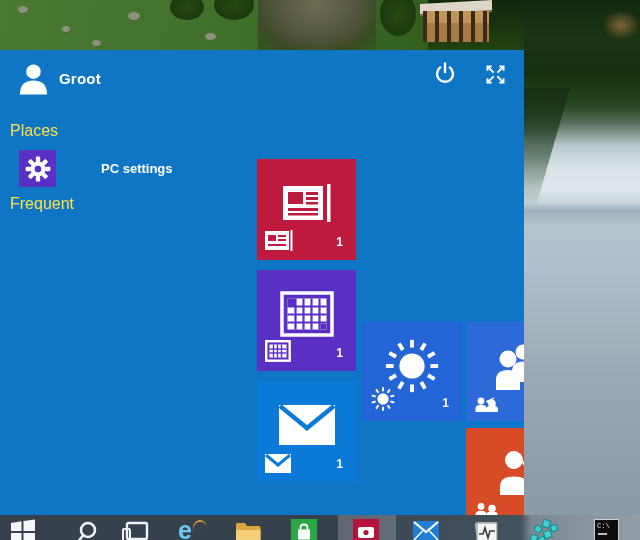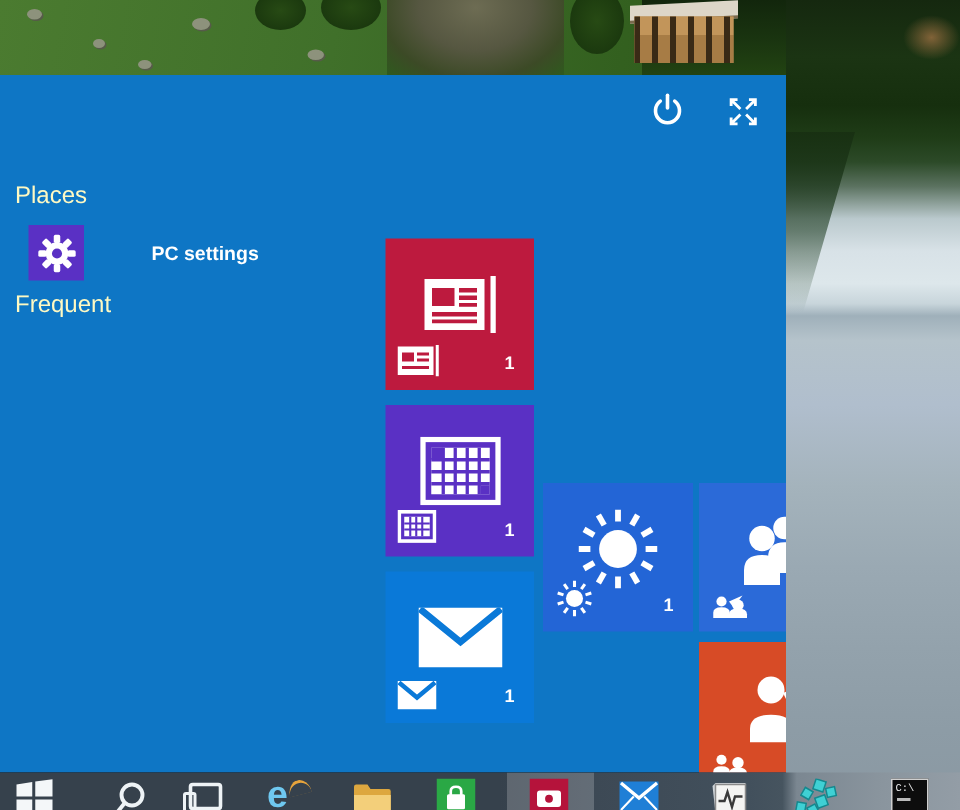--- a/index.html
+++ b/index.html
@@ -33,21 +33,21 @@
   .wp-right .tan-patch{position:absolute;left:78px;top:10px;width:38px;height:30px;
     background:radial-gradient(rgba(140,104,60,.9),rgba(140,104,60,0) 70%);}
   
   #start-menu{position:absolute;left:0;top:50px;width:524px;height:465px;
     background:#0e76c5;overflow:hidden;color:#fff;z-index:3;}
   .user-row{position:absolute;left:17px;top:11px;display:flex;align-items:center;gap:9px;cursor:default;}
   .user-name{font-size:15px;font-weight:bold;letter-spacing:.2px;}
   .menu-btn{position:absolute;width:24px;height:24px;}
   #power-btn{left:434px;top:12px;}
   #expand-btn{left:486px;top:15px;}
-  .section-label{position:absolute;left:10px;font-size:16px;font-weight:400;color:#fef9c3;}
+  .section-label{position:absolute;left:10px;font-size:16px;font-weight:400;color:#fde047;}
   #places-label{top:72px;}
   #frequent-label{top:145px;}
   .place-row{position:absolute;left:19px;top:100px;display:flex;align-items:center;gap:13px;cursor:default;}
   .gear-sq{width:37px;height:37px;background:#5a30c4;display:flex;align-items:center;justify-content:center;}
   .place-label{font-size:13px;font-weight:bold;margin-left:32px;}
   .tile{position:absolute;overflow:hidden;cursor:default;}
   .tile-icon{position:absolute;left:50%;top:44%;transform:translate(-50%,-50%);}
   .tile-icon.offcenter{left:50px;}
   .tile-mini{position:absolute;left:8px;bottom:9px;}
   .badge{position:absolute;right:13px;bottom:11px;font-size:12px;font-weight:bold;color:#fff;}
@@ -86,20 +86,27 @@
       </div>
     </div>
     <div class="wp-right">
       <div class="tree-reflect"></div>
       <div class="tan-patch"></div>
     </div>
   </div>
 
   <div id="start-menu">
 
+    <div class="user-row">
+      <svg width="33" height="34" viewBox="0 0 34 34">
+        <circle cx="17" cy="10.5" r="7.5" fill="#fff"></circle>
+        <path d="M3,34 Q3,19.5 17,19.5 Q31,19.5 31,34 Z" fill="#fff"></path>
+      </svg>
+      <span class="user-name">Groot</span>
+    </div>
 
     <div class="menu-btn" id="power-btn">
       <svg width="22" height="22" viewBox="0 0 22 22">
         <path d="M6.2,5.4 A8,8 0 1 0 15.8,5.4" fill="none" stroke="#fff" stroke-width="2.4" stroke-linecap="round"></path>
         <line x1="11" y1="1.5" x2="11" y2="10" stroke="#fff" stroke-width="2.4" stroke-linecap="round"></line>
       </svg>
     </div>
     <div class="menu-btn" id="expand-btn">
       <svg width="19" height="19" viewBox="0 0 20 20">
         <g stroke="#fff" stroke-width="2" fill="none">

